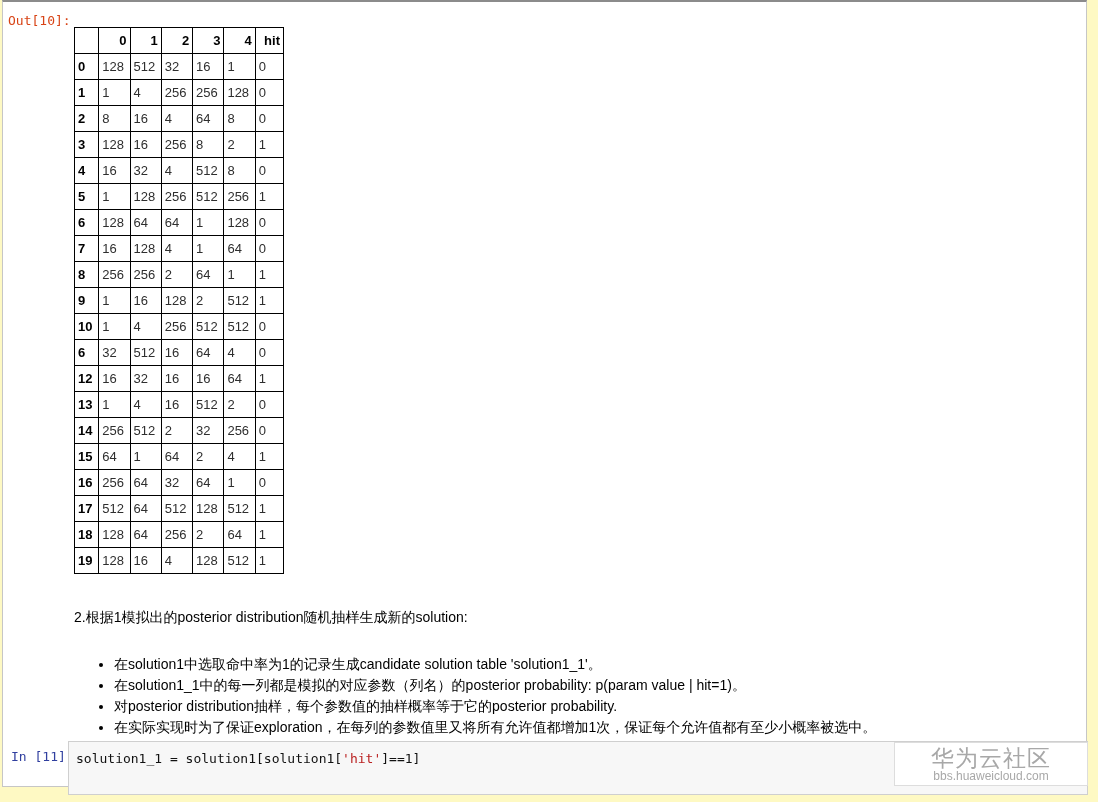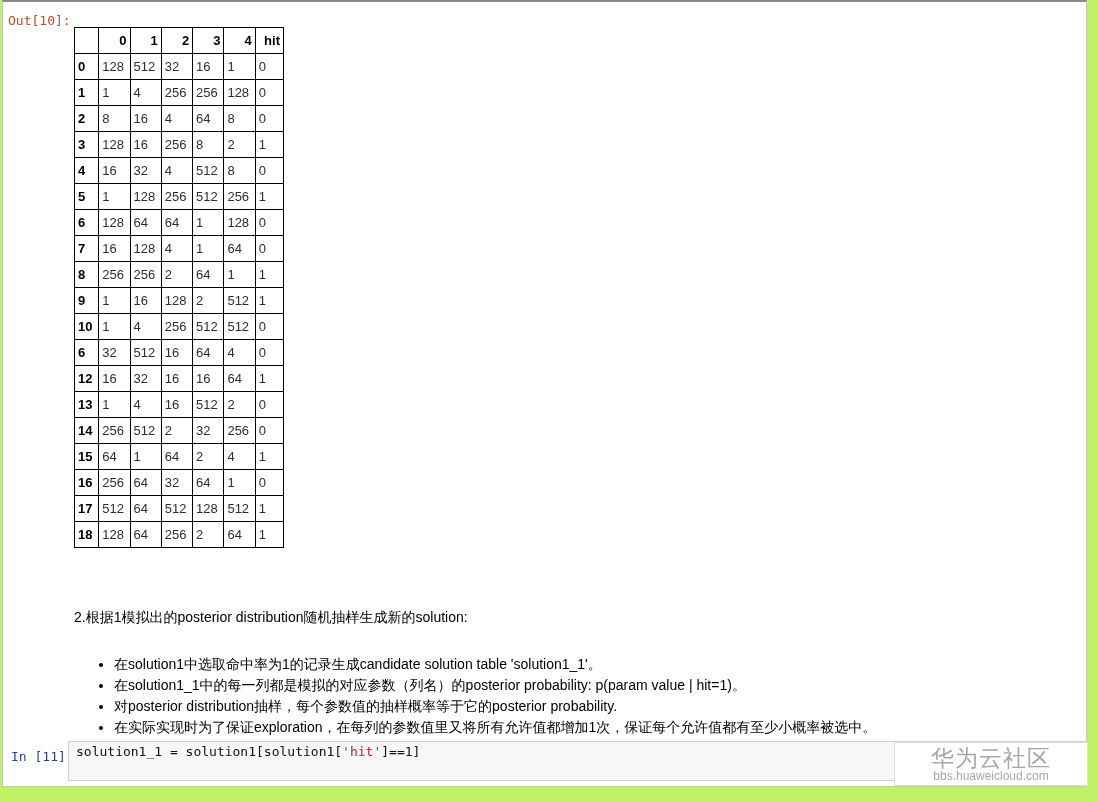--- a/index.html
+++ b/index.html
@@ -1,16 +1,16 @@
 <!DOCTYPE html>
 <html><head>
 <meta charset="utf-8">
 <style>
   html,body{margin:0;padding:0;background:#ffffff;font-family:"Liberation Sans",sans-serif;}
-  .page{position:relative;width:1098px;height:802px;background:#bef264;overflow:hidden;}
+  .page{position:relative;width:1098px;height:802px;background:#fef9c3;overflow:hidden;}
   .frame{position:absolute;left:2px;top:0;width:1085px;height:787px;background:#ffffff;
          border:1px solid #c6c6c6;border-top:2px solid #8b8b8b;box-sizing:border-box;}
 
   .out-prompt{position:absolute;left:8px;top:13px;font-family:"DejaVu Sans Mono",monospace;
               font-size:13px;color:#d84315;}
   .in-prompt{position:absolute;left:11px;top:749px;font-family:"DejaVu Sans Mono",monospace;
              font-size:13px;color:#303f9f;}
 
   table.dataframe{position:absolute;left:74px;top:27px;border-collapse:collapse;
                   table-layout:fixed;width:210px;font-size:13px;color:#2e2e2e;}
@@ -19,21 +19,21 @@
   table.dataframe thead th{font-weight:bold;text-align:right;color:#000;}
   table.dataframe tbody th{font-weight:bold;text-align:left;color:#000;}
   table.dataframe td{text-align:left;}
   col.c-idx{width:24px;} col.c-val{width:31px;} col.c-hit{width:28px;}
 
   .md-heading{position:absolute;left:74px;top:609px;font-size:14px;color:#000;}
   ul.md-list{position:absolute;left:74px;top:638px;margin:16px;padding:0 0 0 24px;
              list-style:disc;font-size:14px;line-height:21px;color:#000;width:990px;}
 
   .code-cell{position:absolute;left:68px;top:741px;width:1004px;height:38px;
-             background:#f7f7f7;border:1px solid #cfcfcf;padding:0 7px;
+             background:#f7f7f7;border:1px solid #cfcfcf;padding:7px 7px;
              font-family:"DejaVu Sans Mono",monospace;font-size:13px;line-height:19px;color:#111;}
   .code-cell .str{color:#ba2121;}
 
   .watermark{position:absolute;left:894px;top:742px;width:176px;height:36px;
              background:#ffffff;border:1px solid #dddddd;padding:3px 8px 3px 8px;
              text-align:center;}
   .wm-title{font-size:23px;line-height:24px;color:#a8a8a8;letter-spacing:1px;}
   .wm-sub{font-size:12px;line-height:13px;color:#a8a8a8;}
 </style>
 </head>
@@ -230,20 +230,29 @@
         </tr>
         <tr>
           <th>18</th>
           <td>128</td>
           <td>64</td>
           <td>256</td>
           <td>2</td>
           <td>64</td>
           <td>1</td>
         </tr>
+        <tr>
+          <th>19</th>
+          <td>128</td>
+          <td>16</td>
+          <td>4</td>
+          <td>128</td>
+          <td>512</td>
+          <td>1</td>
+        </tr>
       </tbody>
     </table>
 
   <div class="md-heading">2.根据1模拟出的posterior distribution随机抽样生成新的solution:</div>
   <ul class="md-list">
       <li>在solution1中选取命中率为1的记录生成candidate solution table 'solution1_1'。</li>
       <li>在solution1_1中的每一列都是模拟的对应参数（列名）的posterior probability: p(param value | hit=1)。</li>
       <li>对posterior distribution抽样，每个参数值的抽样概率等于它的posterior probability.</li>
       <li>在实际实现时为了保证exploration，在每列的参数值里又将所有允许值都增加1次，保证每个允许值都有至少小概率被选中。</li>
     </ul>

